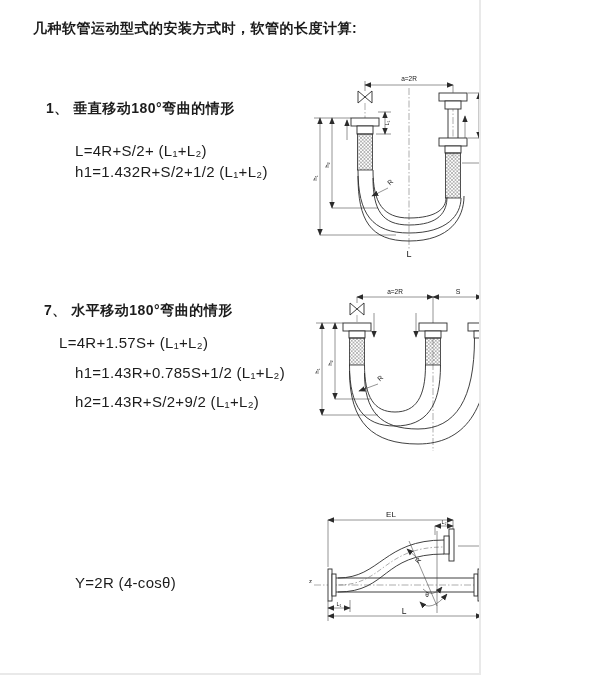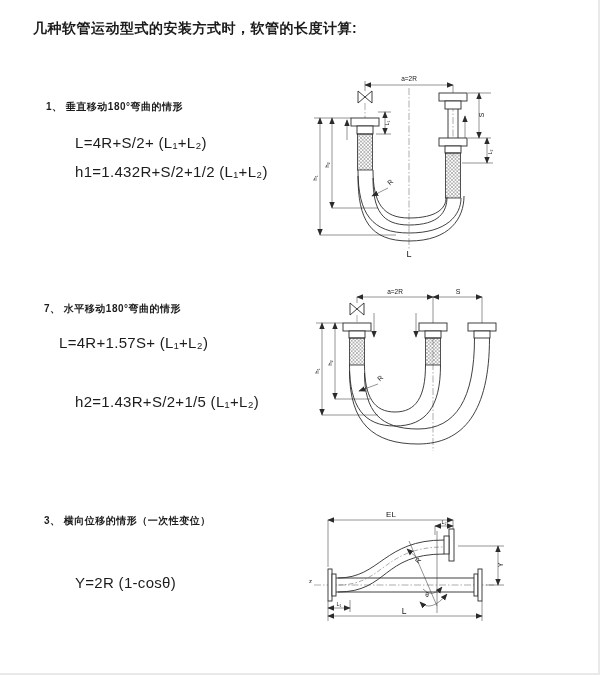--- a/index.html
+++ b/index.html
@@ -1,47 +1,47 @@
 <!DOCTYPE html>
 <html><head>
 <meta charset="utf-8">
 <style>
   html,body{margin:0;padding:0;background:#fff;}
-  .page{position:relative;width:600px;height:675px;background:#fff;overflow:hidden;
+  .page{position:relative;width:481px;height:675px;background:#fff;overflow:hidden;
         font-family:"Liberation Sans","DejaVu Sans",sans-serif;color:#1c1c1c;
         border-right:2px solid #e9e9e9;border-bottom:2px solid #e9e9e9;box-sizing:border-box;}
   .abs{position:absolute;white-space:nowrap;}
   .title{font-size:14px;font-weight:bold;letter-spacing:.5px;}
-  .heading{font-size:10px;font-weight:600;letter-spacing:.5px;}
+  .heading{font-size:14px;font-weight:600;letter-spacing:.5px;}
   .formula{font-size:15px;font-weight:400;letter-spacing:.3px;}
   svg{position:absolute;overflow:visible;}
   svg text{fill:#181818;font-family:"Liberation Sans","DejaVu Sans",sans-serif;}
   .ol{stroke:#2b2b2b;stroke-width:0.9;fill:none;}          
   .fl{stroke:#2b2b2b;stroke-width:0.9;fill:#ffffff;}       
   .dl{stroke:#3a3a3a;stroke-width:0.55;fill:none;}         
   .cl{stroke:#5a5a5a;stroke-width:0.5;fill:none;stroke-dasharray:7 2 1.5 2;} 
   .hz{fill:url(#hatch);stroke:#2b2b2b;stroke-width:0.8;}   
 </style>
 </head>
 <body>
 
 <div class="page">
 
   <div class="abs title" style="left:33px;top:20px">几种软管运动型式的安装方式时，软管的长度计算:</div>
 
   <div class="abs heading" style="left:46px;top:100px">1、 垂直移动180°弯曲的情形</div>
-  <div class="abs formula" style="left:75px;top:134px">L=4R+S/2+ (L₁+L₂)</div>
+  <div class="abs formula" style="left:75px;top:142px">L=4R+S/2+ (L₁+L₂)</div>
   <div class="abs formula" style="left:75px;top:163px">h1=1.432R+S/2+1/2 (L₁+L₂)</div>
 
   <div class="abs heading" style="left:44px;top:302px">7、 水平移动180°弯曲的情形</div>
   <div class="abs formula" style="left:59px;top:334px">L=4R+1.57S+ (L₁+L₂)</div>
-  <div class="abs formula" style="left:75px;top:393px">h2=1.43R+S/2+1/5 (L₁+L₂)</div>
-
-  <div class="abs heading" style="left:44px;top:514px">3、 横向位移的情形（一次性变位）</div>
-  <div class="abs formula" style="left:75px;top:574px">Y=2R (1-cosθ)</div>
+  <div class="abs formula" style="left:75px;top:364px">h1=1.43R+0.785S+1/2 (L₁+L₂)</div>
+  <div class="abs formula" style="left:75px;top:393px">h2=1.43R+S/2+9/2 (L₁+L₂)</div>
+
+  <div class="abs formula" style="left:75px;top:574px">Y=2R (4-cosθ)</div>
 
   <svg width="0" height="0">
     <defs>
       <marker id="ah" viewBox="0 0 10 10" refX="9" refY="5" markerWidth="7" markerHeight="7" markerUnits="userSpaceOnUse" orient="auto-start-reverse">
         <path d="M0,1 L10,5 L0,9 Z" fill="#2b2b2b"></path>
       </marker>
       <pattern id="hatch" patternUnits="userSpaceOnUse" width="3.5" height="3.5">
         <path d="M0,3.5 L3.5,0 M0,0 L3.5,3.5" stroke="#666" stroke-width="0.45"></path>
       </pattern>
     </defs>

